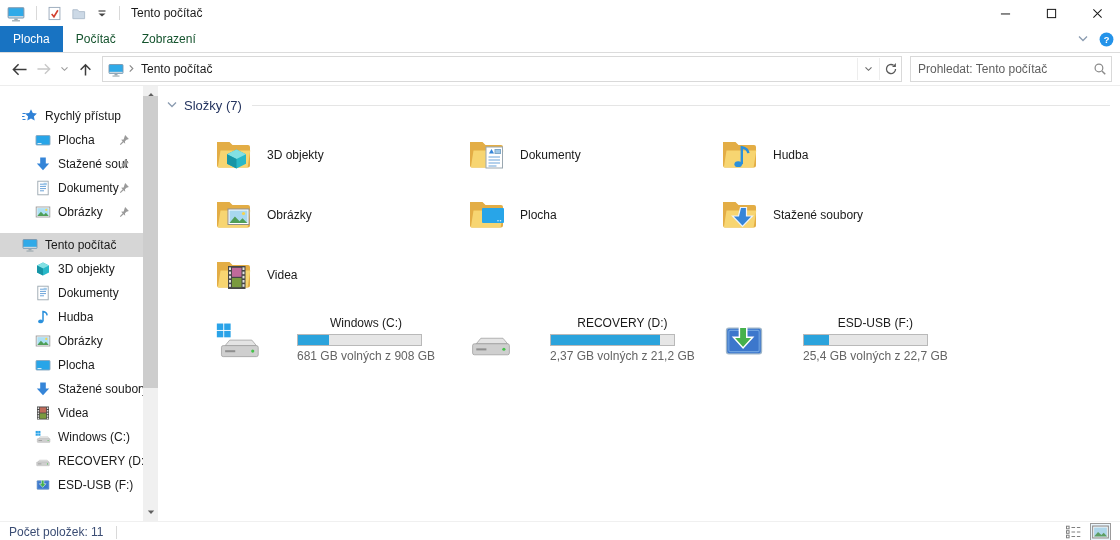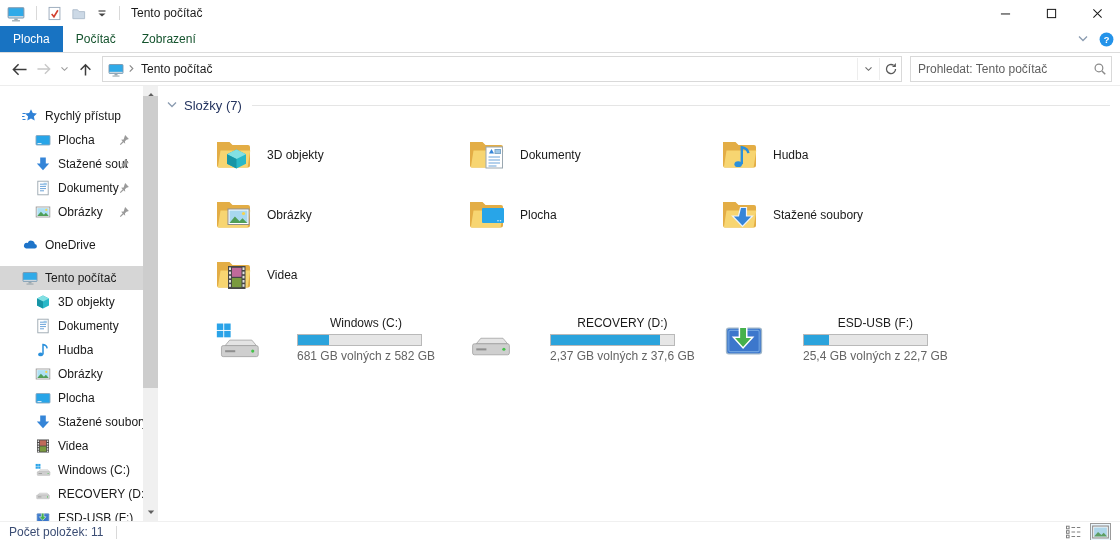--- a/index.html
+++ b/index.html
@@ -323,29 +323,20 @@
                 <circle cx="11.3" cy="5.9" r="1.1" fill="#f7d24a"></circle>
               </svg>
             </span>
     <span class="si-label">Obrázky</span>
     <span class="si-pin">
               <svg xmlns="http://www.w3.org/2000/svg" viewBox="0 0 14 14">
                 <path d="M8.3 1.3l4.4 4.4-2.8 1-1.8 1.8.3 3-1.9-1.9-3.4 3.3-.9-.9 3.3-3.4-1.9-1.9 3-.3L7.3 4z" fill="#9a9a9a"></path>
               </svg>
             </span>
   </div>
-          <div class="side-item lvl0 gap">
-    <span class="si-icon">
-              <svg xmlns="http://www.w3.org/2000/svg" viewBox="0 0 16 16">
-                <path d="M4 11.5h8.4a2.3 2.3 0 0 0 .4-4.6 3.7 3.7 0 0 0-7.1-1A2.9 2.9 0 0 0 4 11.5z" fill="#1e74c9"></path>
-              </svg>
-            </span>
-    <span class="si-label">OneDrive</span>
-
-  </div>
           <div class="side-item lvl0 selected gap">
     <span class="si-icon">
               <svg xmlns="http://www.w3.org/2000/svg" viewBox="0 0 16 16">
                 <rect x="1" y="2.5" width="14" height="9" rx=".8" fill="#30aae8" stroke="#7d96ad" stroke-width=".9"></rect>
                 <rect x="1.4" y="9.8" width="13.2" height="1.4" fill="#cdd6dd"></rect>
                 <rect x="6.5" y="12" width="3" height="1.4" fill="#9aa7ae"></rect>
                 <rect x="4.5" y="13.5" width="7" height="1.1" fill="#9aa7ae"></rect>
               </svg>
             </span>
     <span class="si-label">Tento počítač</span>
@@ -636,40 +627,40 @@
                   <rect x="2" y="9" width="7" height="7"></rect>
                   <rect x="10" y="9" width="7" height="7"></rect>
                 </g>
               </svg>
             </span>
     <div class="dtile-info">
       <div class="dtile-name">Windows (C:)</div>
       <div class="dtile-bar">
                 <div class="dtile-fill" style="width: 25%;"></div>
               </div>
-      <div class="dtile-free">681 GB volných z 582 GB</div>
+      <div class="dtile-free">681 GB volných z 908 GB</div>
     </div>
   </div>
           <div class="dtile">
     <span class="dtile-icon">
               <svg xmlns="http://www.w3.org/2000/svg" viewBox="0 0 50 40">
                 <g transform="translate(0,4)">
                   <path d="M9 19l5-6h24l5 6z" fill="#e4e4e4" stroke="#9b9b9b" stroke-width=".8"></path>
                   <rect x="5" y="19" width="40" height="12" rx="2" fill="#cfcfcf" stroke="#9b9b9b" stroke-width=".8"></rect>
                   <rect x="9" y="24" width="11" height="2.2" fill="#8f8f8f"></rect>
                   <circle cx="39" cy="25" r="1.7" fill="#45c24a"></circle>
                 </g>
               </svg>
             </span>
     <div class="dtile-info">
       <div class="dtile-name">RECOVERY (D:)</div>
       <div class="dtile-bar">
                 <div class="dtile-fill" style="width: 89%;"></div>
               </div>
-      <div class="dtile-free">2,37 GB volných z 37,6 GB</div>
+      <div class="dtile-free">2,37 GB volných z 21,2 GB</div>
     </div>
   </div>
           <div class="dtile">
     <span class="dtile-icon">
               <svg xmlns="http://www.w3.org/2000/svg" viewBox="0 0 50 40">
                 <rect x="6" y="6" width="38" height="28" rx="2.5" fill="#3c77cc" stroke="#9fb6c9" stroke-width="1.5"></rect>
                 <rect x="8.5" y="8.5" width="33" height="23" rx="1.5" fill="none" stroke="#6fa3e0" stroke-width="1.2"></rect>
                 <path d="M28 5v11h6.5L24 27.5 13.5 16H20V5z" fill="#46b14c" stroke="#fff" stroke-width="1.6"></path>
               </svg>
             </span>

